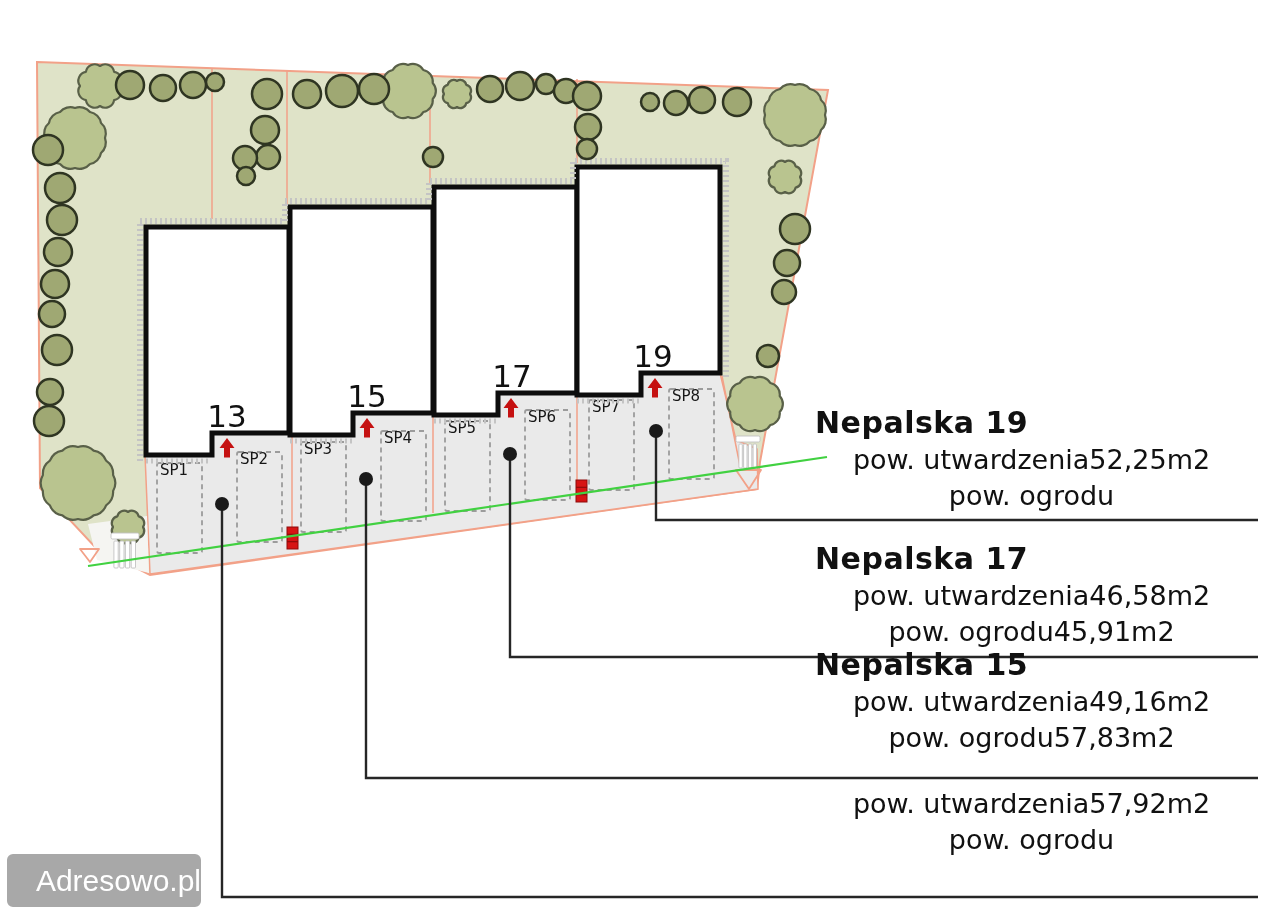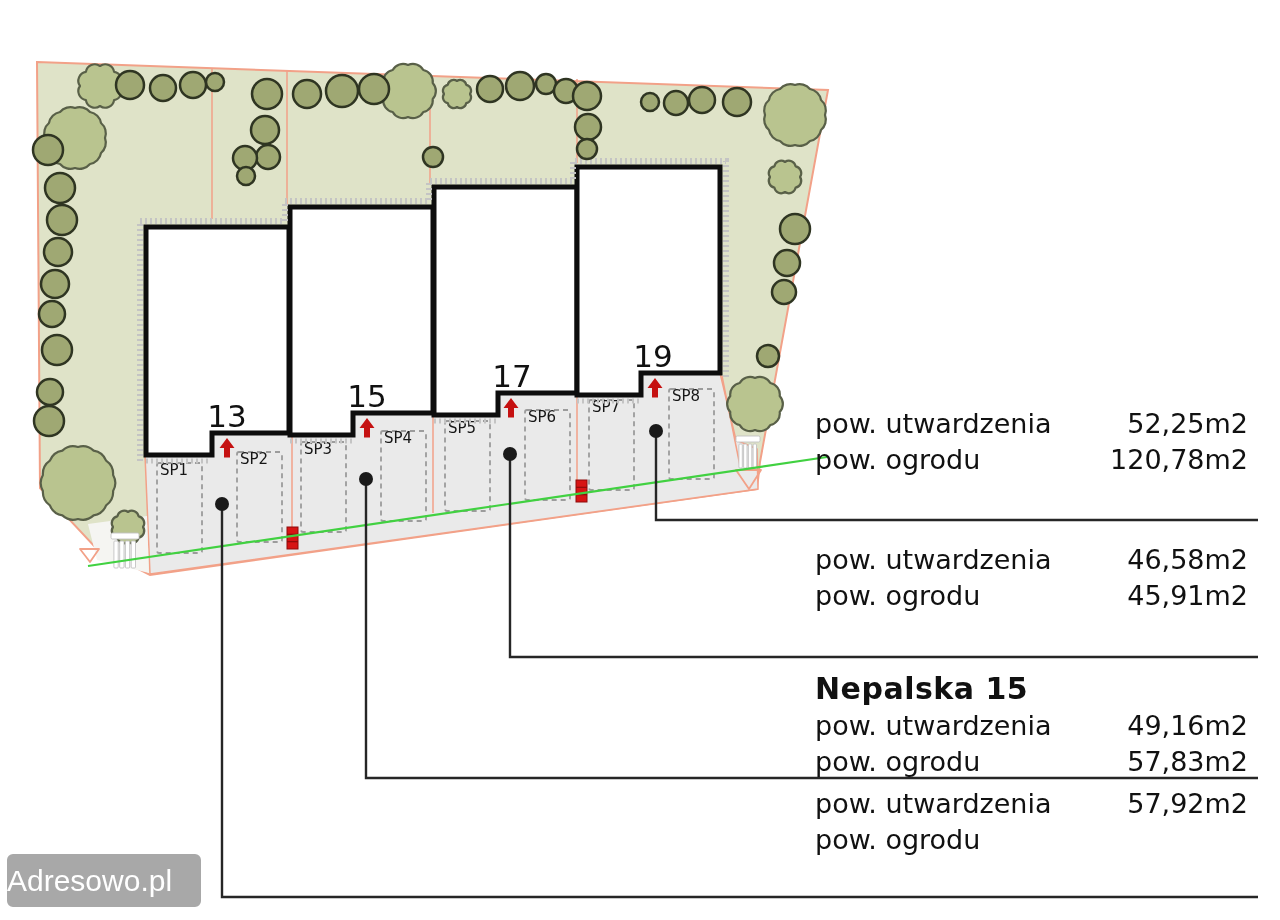--- a/index.html
+++ b/index.html
@@ -1,25 +1,25 @@
 <!DOCTYPE html>
 <html><head>
 <meta charset="utf-8">
 <style>
   html,body{margin:0;padding:0;background:#ffffff;}
   #canvas{position:relative;width:1280px;height:920px;background:#ffffff;overflow:hidden;
           font-family:"DejaVu Sans",sans-serif;}
   #plan-svg{position:absolute;left:0;top:0;}
   .legend-block{position:absolute;left:815px;width:433px;color:#111;}
-  .lb-0{top:406px}.lb-1{top:542px}.lb-2{top:672px}.lb-3{top:786px}
+  .lb-0{top:406px}.lb-1{top:542px}.lb-2{top:648px}.lb-3{top:786px}
   .street{font-size:30px;font-weight:bold;line-height:34px;margin-bottom:2px;letter-spacing:0.5px;}
-  .arow{display:flex;justify-content:space-between;font-size:27px;line-height:36px;}
+  .arow{display:flex;justify-content:center;font-size:27px;line-height:36px;}
   #logo{position:absolute;left:4px;top:851px;width:200px;height:59px;background:#a8a8a8;
         border:3px solid #ffffff;border-radius:9px;box-sizing:border-box;
-        display:flex;align-items:center;justify-content:flex-start;
+        display:flex;align-items:center;justify-content:flex-end;
         font-family:"Liberation Sans",sans-serif;font-size:30px;color:#ffffff;}
 </style>
 </head>
 <body>
 
 <div id="canvas">
   <svg id="plan-svg" width="1280" height="920" viewBox="0 0 1280 920">
       <polygon points="37,62 828,90 760,462 757,489 150,575 95,547 40,488" fill="#dfe3c8" stroke="#f2a188" stroke-width="2"></polygon>
       <polygon points="145,455 212,455 212,433 353,433 353,413 498,413 498,393 641,393 641,373 720,373 736,440 757,449 758,489 150,574" fill="#eaeaea" stroke="#f2a188" stroke-width="1.5"></polygon>
       <line x1="212" y1="68" x2="212" y2="219" stroke="#f2a188" stroke-width="1.5"></line>
@@ -133,31 +133,32 @@
       <circle cx="656" cy="431" r="7" fill="#1a1a1a"></circle>
       <path d="M510,454 L510,657 L1258,657" fill="none" stroke="#262626" stroke-width="2.4"></path>
       <circle cx="510" cy="454" r="7" fill="#1a1a1a"></circle>
       <path d="M366,479 L366,778 L1258,778" fill="none" stroke="#262626" stroke-width="2.4"></path>
       <circle cx="366" cy="479" r="7" fill="#1a1a1a"></circle>
       <path d="M222,504 L222,897 L1258,897" fill="none" stroke="#262626" stroke-width="2.4"></path>
       <circle cx="222" cy="504" r="7" fill="#1a1a1a"></circle>
     </svg>
 
   <div class="legend-block lb-0">
+    <div class="street">Nepalska 19</div>
     <div class="arow">
       <span>pow. utwardzenia</span>
       <span>52,25m2</span>
     </div>
     <div class="arow">
       <span>pow. ogrodu</span>
-      <span>120,78m2</span>
     </div>
   </div>
 
   <div class="legend-block lb-1">
+    <div class="street">Nepalska 17</div>
     <div class="arow">
       <span>pow. utwardzenia</span>
       <span>46,58m2</span>
     </div>
     <div class="arow">
       <span>pow. ogrodu</span>
       <span>45,91m2</span>
     </div>
   </div>
 

